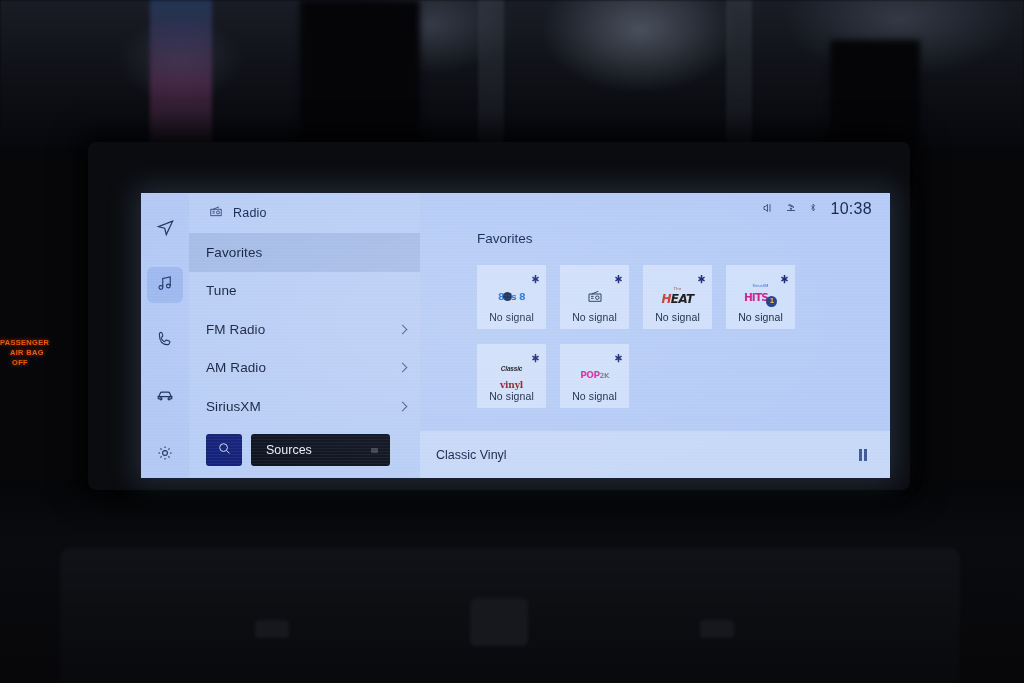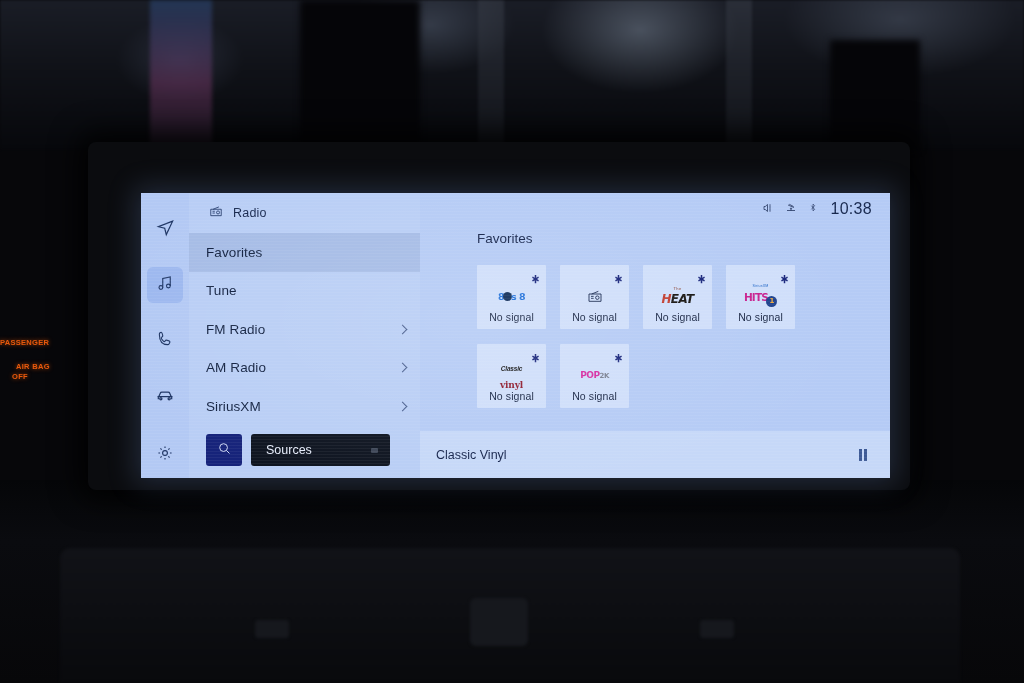--- a/index.html
+++ b/index.html
@@ -48,21 +48,21 @@
   .bg-vent { position:absolute; background:#16181d; filter:blur(1.6px); border-radius:4px; }
 
   
   .airbag {
     position:absolute; left:0px; top:338px; width:60px;
     color:#e8590c; font-size:7.5px; font-weight:700; letter-spacing:.3px;
     line-height:1.35; text-align:left; text-shadow:0 0 4px rgba(232,89,12,.75);
     font-family:"Liberation Sans", sans-serif;
   }
   .airbag .l1 { padding-left:0px; }
-  .airbag .l2 { margin-top:14px; padding-left:16px; }
+  .airbag .l2 { padding-left:10px; }
 
   
   #bezel {
     position:absolute; left:88px; top:142px; width:822px; height:348px;
     background:#0b0c0f; border-radius:8px;
     box-shadow:0 0 28px 10px rgba(0,0,0,.85);
   }
   #screen {
     position:absolute; left:141px; top:193px; width:749px; height:285px;
     background:#aec6f2; overflow:hidden;

